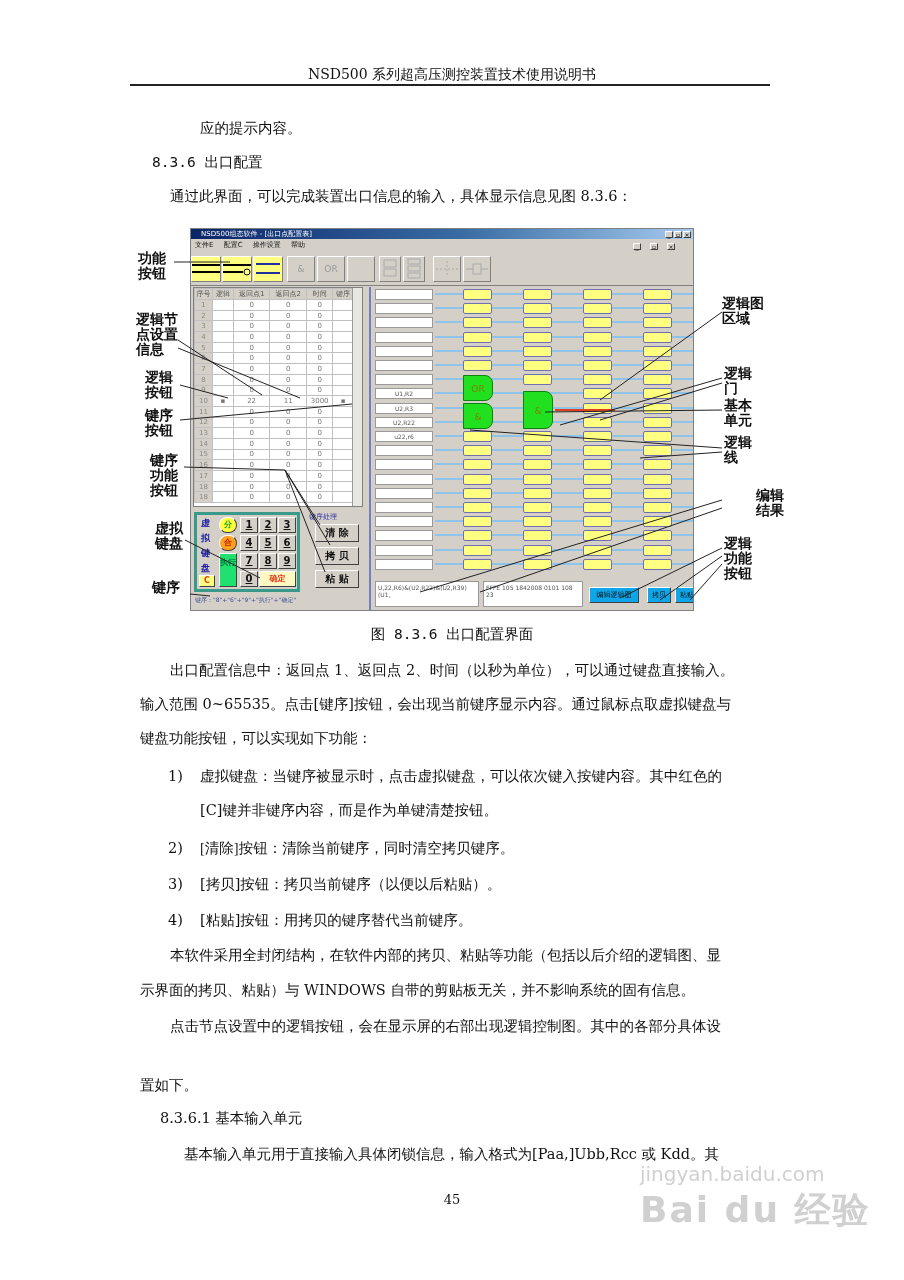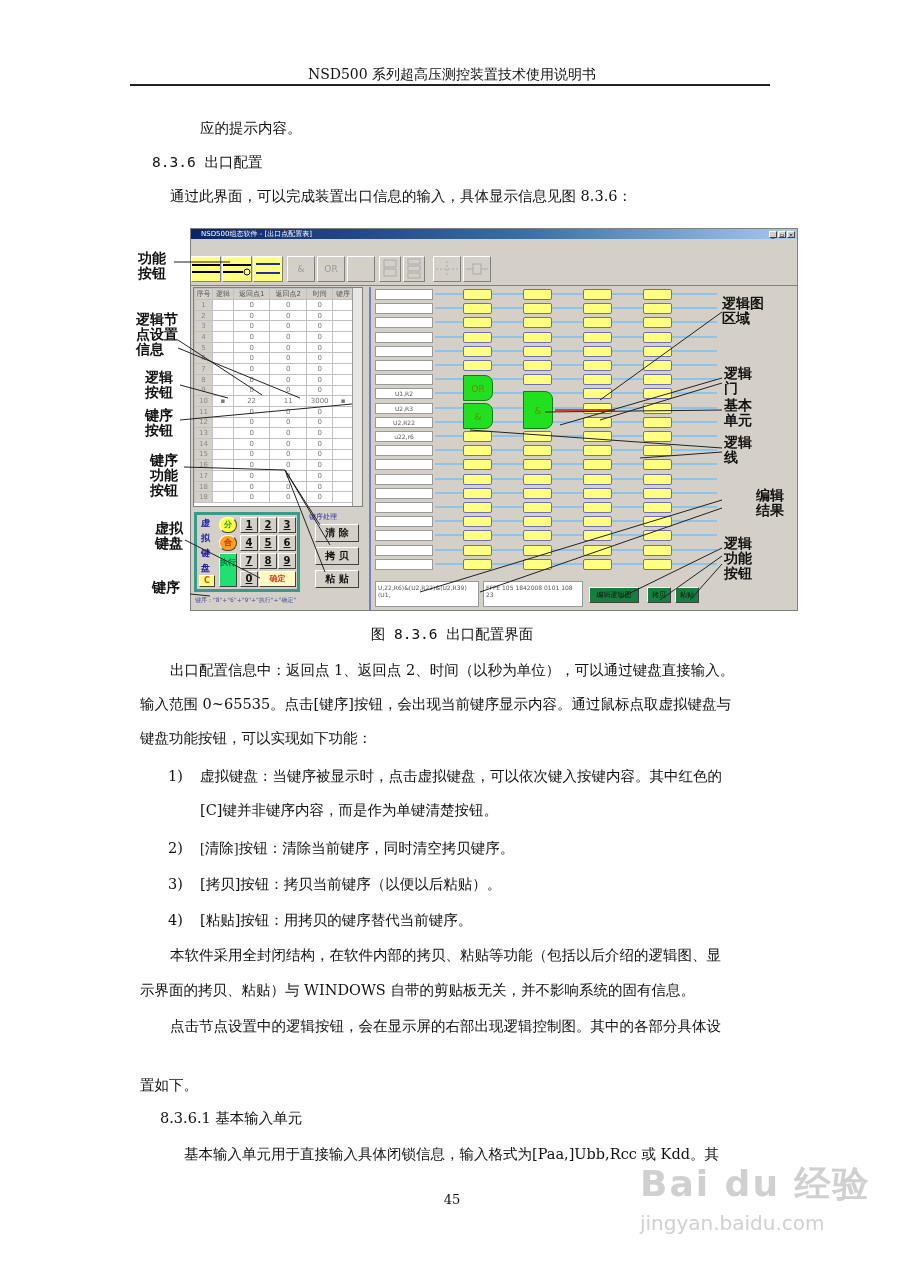--- a/index.html
+++ b/index.html
@@ -3,21 +3,21 @@
 <meta charset="utf-8">
 <style>
   * { box-sizing: border-box; margin: 0; padding: 0; }
   body { width: 904px; height: 1280px; background: #ffffff; position: relative; overflow: hidden;
          font-family: "DejaVu Serif", "Liberation Serif", serif; color: #111; }
   .abs { position: absolute; }
   .running-header { left: 0; width: 904px; top: 66px; text-align: center; font-size: 14px; }
   .header-rule { left: 130px; width: 640px; top: 84px; height: 2px; background: #222; }
   .para { font-size: 14.5px; line-height: 20px; white-space: nowrap; }
   .mono { font-family: "DejaVu Sans Mono", "Liberation Mono", monospace; }
-  .win { left: 190px; top: 228px; width: 608px; height: 383px; background: #d4d0c8; border: 1px solid #808080; overflow: hidden; }
+  .win { left: 190px; top: 228px; width: 504px; height: 383px; background: #d4d0c8; border: 1px solid #808080; overflow: hidden; }
   .titlebar { left: 0; top: 0; width: 100%; height: 10px; background: linear-gradient(90deg,#0a246a,#3a6ea5 55%,#a6caf0); color:#fff; font-size: 7px; line-height: 10px; padding-left: 10px; font-family:"DejaVu Sans",sans-serif;}
   .titlebar .tb-btns { position:absolute; right:2px; top:1px; font-size:7px; color:#000; }
   .tb-btn { display:inline-block; width:8px; height:7px; background:#d4d0c8; border:1px solid #fff; border-right-color:#404040; border-bottom-color:#404040; margin-left:1px; line-height:5px; text-align:center; font-size:6px;}
   .menubar { left:0; top:11px; width:100%; height:11px; font-size:7px; line-height:11px; font-family:"DejaVu Sans",sans-serif; padding-left:4px; }
   .menubar span { margin-right:8px; }
   .menubar .mb-btns { position:absolute; right:2px; top:2px; }
   .toolbar { left:0; top:23px; width:100%; height:34px; border-bottom:1px solid #808080; }
   .tool { position:absolute; top:4px; width:28px; height:26px; border:1px solid #fff; border-right-color:#808080; border-bottom-color:#808080; font-size:9px; text-align:center; line-height:24px; color:#9a9a9a; font-family:"DejaVu Sans",sans-serif;}
   .tool.yellow { background:#ffff80; }
   .grid { left:2px; top:58px; width:170px; height:220px; background:#fff; border:1px solid #808080; font-size:7px; font-family:"DejaVu Sans",sans-serif; color:#777; }
@@ -30,40 +30,47 @@
   .vkb .lbl { position:absolute; left:4px; color:#2020a0; font-size:9px; font-weight:bold; font-family:"DejaVu Sans",sans-serif;}
   .key { position:absolute; width:18px; height:16px; border:1px solid #fff; border-right-color:#404040; border-bottom-color:#404040; font-size:10px; text-align:center; line-height:14px; font-weight:bold; text-decoration:underline; font-family:"DejaVu Sans",sans-serif; background:#d4d0c8;}
   .kbtn { position:absolute; width:44px; height:18px; border:1px solid #fff; border-right-color:#404040; border-bottom-color:#404040; font-size:10px; text-align:center; line-height:16px; font-weight:bold; background:#d4d0c8; font-family:"DejaVu Sans",sans-serif;}
   .divider { left:178px; top:58px; width:2px; height:325px; background:#7080c0; }
   .logic { left:184px; top:58px; width:344px; height:290px; }
   .inbox { position:absolute; left:0; width:58px; height:11px; background:#fff; border:1px solid #999; font-size:6px; color:#555; text-align:center; line-height:9px; font-family:"DejaVu Sans",sans-serif;}
   .hline { position:absolute; height:2px; background:#8ec4ea; }
   .ycell { position:absolute; width:29px; height:11px; background:#ffff80; border:1px solid #7070b0; border-radius:2px; }
   .gate { position:absolute; background:#20e020; border:1px solid #108010; border-radius:0 8px 8px 0; font-size:9px; color:#808000; text-align:center; font-family:"DejaVu Sans",sans-serif;}
   .result { position:absolute; height:26px; background:#fff; border:1px solid #999; font-size:6px; color:#555; padding:2px; font-family:"DejaVu Sans",sans-serif;}
-  .bbtn { position:absolute; height:16px; border:1px solid #fff; border-right-color:#404040; border-bottom-color:#404040; font-size:7px; text-align:center; line-height:14px; background:#15803d; font-family:"DejaVu Sans",sans-serif;}
+  .bbtn { position:absolute; height:16px; border:1px solid #fff; border-right-color:#404040; border-bottom-color:#404040; font-size:7px; text-align:center; line-height:14px; background:#0ea5e9; font-family:"DejaVu Sans",sans-serif;}
   .callout { font-family: "DejaVu Sans", sans-serif; font-weight: bold; font-size: 14px; line-height: 15px; color:#111; }
   .watermark { left:640px; top:1160px; width:250px; color:#d0d0d0; font-family:"DejaVu Sans",sans-serif; }
 </style>
 </head>
 <body>
 
 <div class="abs running-header">NSD500 系列超高压测控装置技术使用说明书</div>
 <div class="abs header-rule"></div>
 
 <div class="abs para" style="left:200px;top:118px;">应的提示内容。</div>
 <div class="abs para mono" style="left:152px;top:152px;">8.3.6 出口配置</div>
 <div class="abs para" style="left:170px;top:186px;">通过此界面，可以完成装置出口信息的输入，具体显示信息见图 8.3.6：</div>
 
 <div class="abs win">
   <div class="abs titlebar">
     <span>NSD500组态软件 - [出口点配置表]</span>
     <span class="tb-btns">
       <span class="tb-btn">_</span><span class="tb-btn">▫</span><span class="tb-btn">×</span>
     </span>
+  </div>
+  <div class="abs menubar">
+    <span>文件E</span>
+    <span>配置C</span>
+    <span>操作设置</span>
+    <span>帮助</span>
+    <span class="mb-btns"><span class="tb-btn">_</span><span class="tb-btn">▫</span><span class="tb-btn">×</span></span>
   </div>
   <div class="abs toolbar">
     <div class="tool yellow" style="left:0;width:30px;">
       <svg width="28" height="24">
           <line x1="0" y1="8" x2="28" y2="8" stroke="#000" stroke-width="2"></line>
           <line x1="0" y1="15" x2="28" y2="15" stroke="#000" stroke-width="2"></line>
         </svg>
     </div>
     <div class="tool yellow" style="left:31px;width:30px;">
       <svg width="28" height="24">
@@ -497,15 +504,15 @@
 <div class="abs para" style="left:140px;top:980px;text-align:right;">示界面的拷贝、粘贴）与 WINDOWS 自带的剪贴板无关，并不影响系统的固有信息。</div>
 <div class="abs para" style="left:170px;top:1016px;">点击节点设置中的逻辑按钮，会在显示屏的右部出现逻辑控制图。其中的各部分具体设</div>
 <div class="abs para" style="left:140px;top:1050px;margin-top:25px;">置如下。</div>
 
 <div class="abs para" style="left:160px;top:1108px;">8.3.6.1 基本输入单元</div>
 <div class="abs para" style="left:184px;top:1144px;">基本输入单元用于直接输入具体闭锁信息，输入格式为[Paa,]Ubb,Rcc 或 Kdd。其</div>
 
 <div class="abs para" style="left:0;width:904px;text-align:center;top:1190px;font-size:13px;">45</div>
 
 <div class="abs watermark">
+  <div style="font-size:20px;margin-top:2px;">jingyan.baidu.com</div>
   <div style="font-size:36px;font-weight:bold;letter-spacing:2px;">Bai du 经验</div>
-  <div style="font-size:20px;margin-top:2px;">jingyan.baidu.com</div>
 </div>
 
 </body></html>

